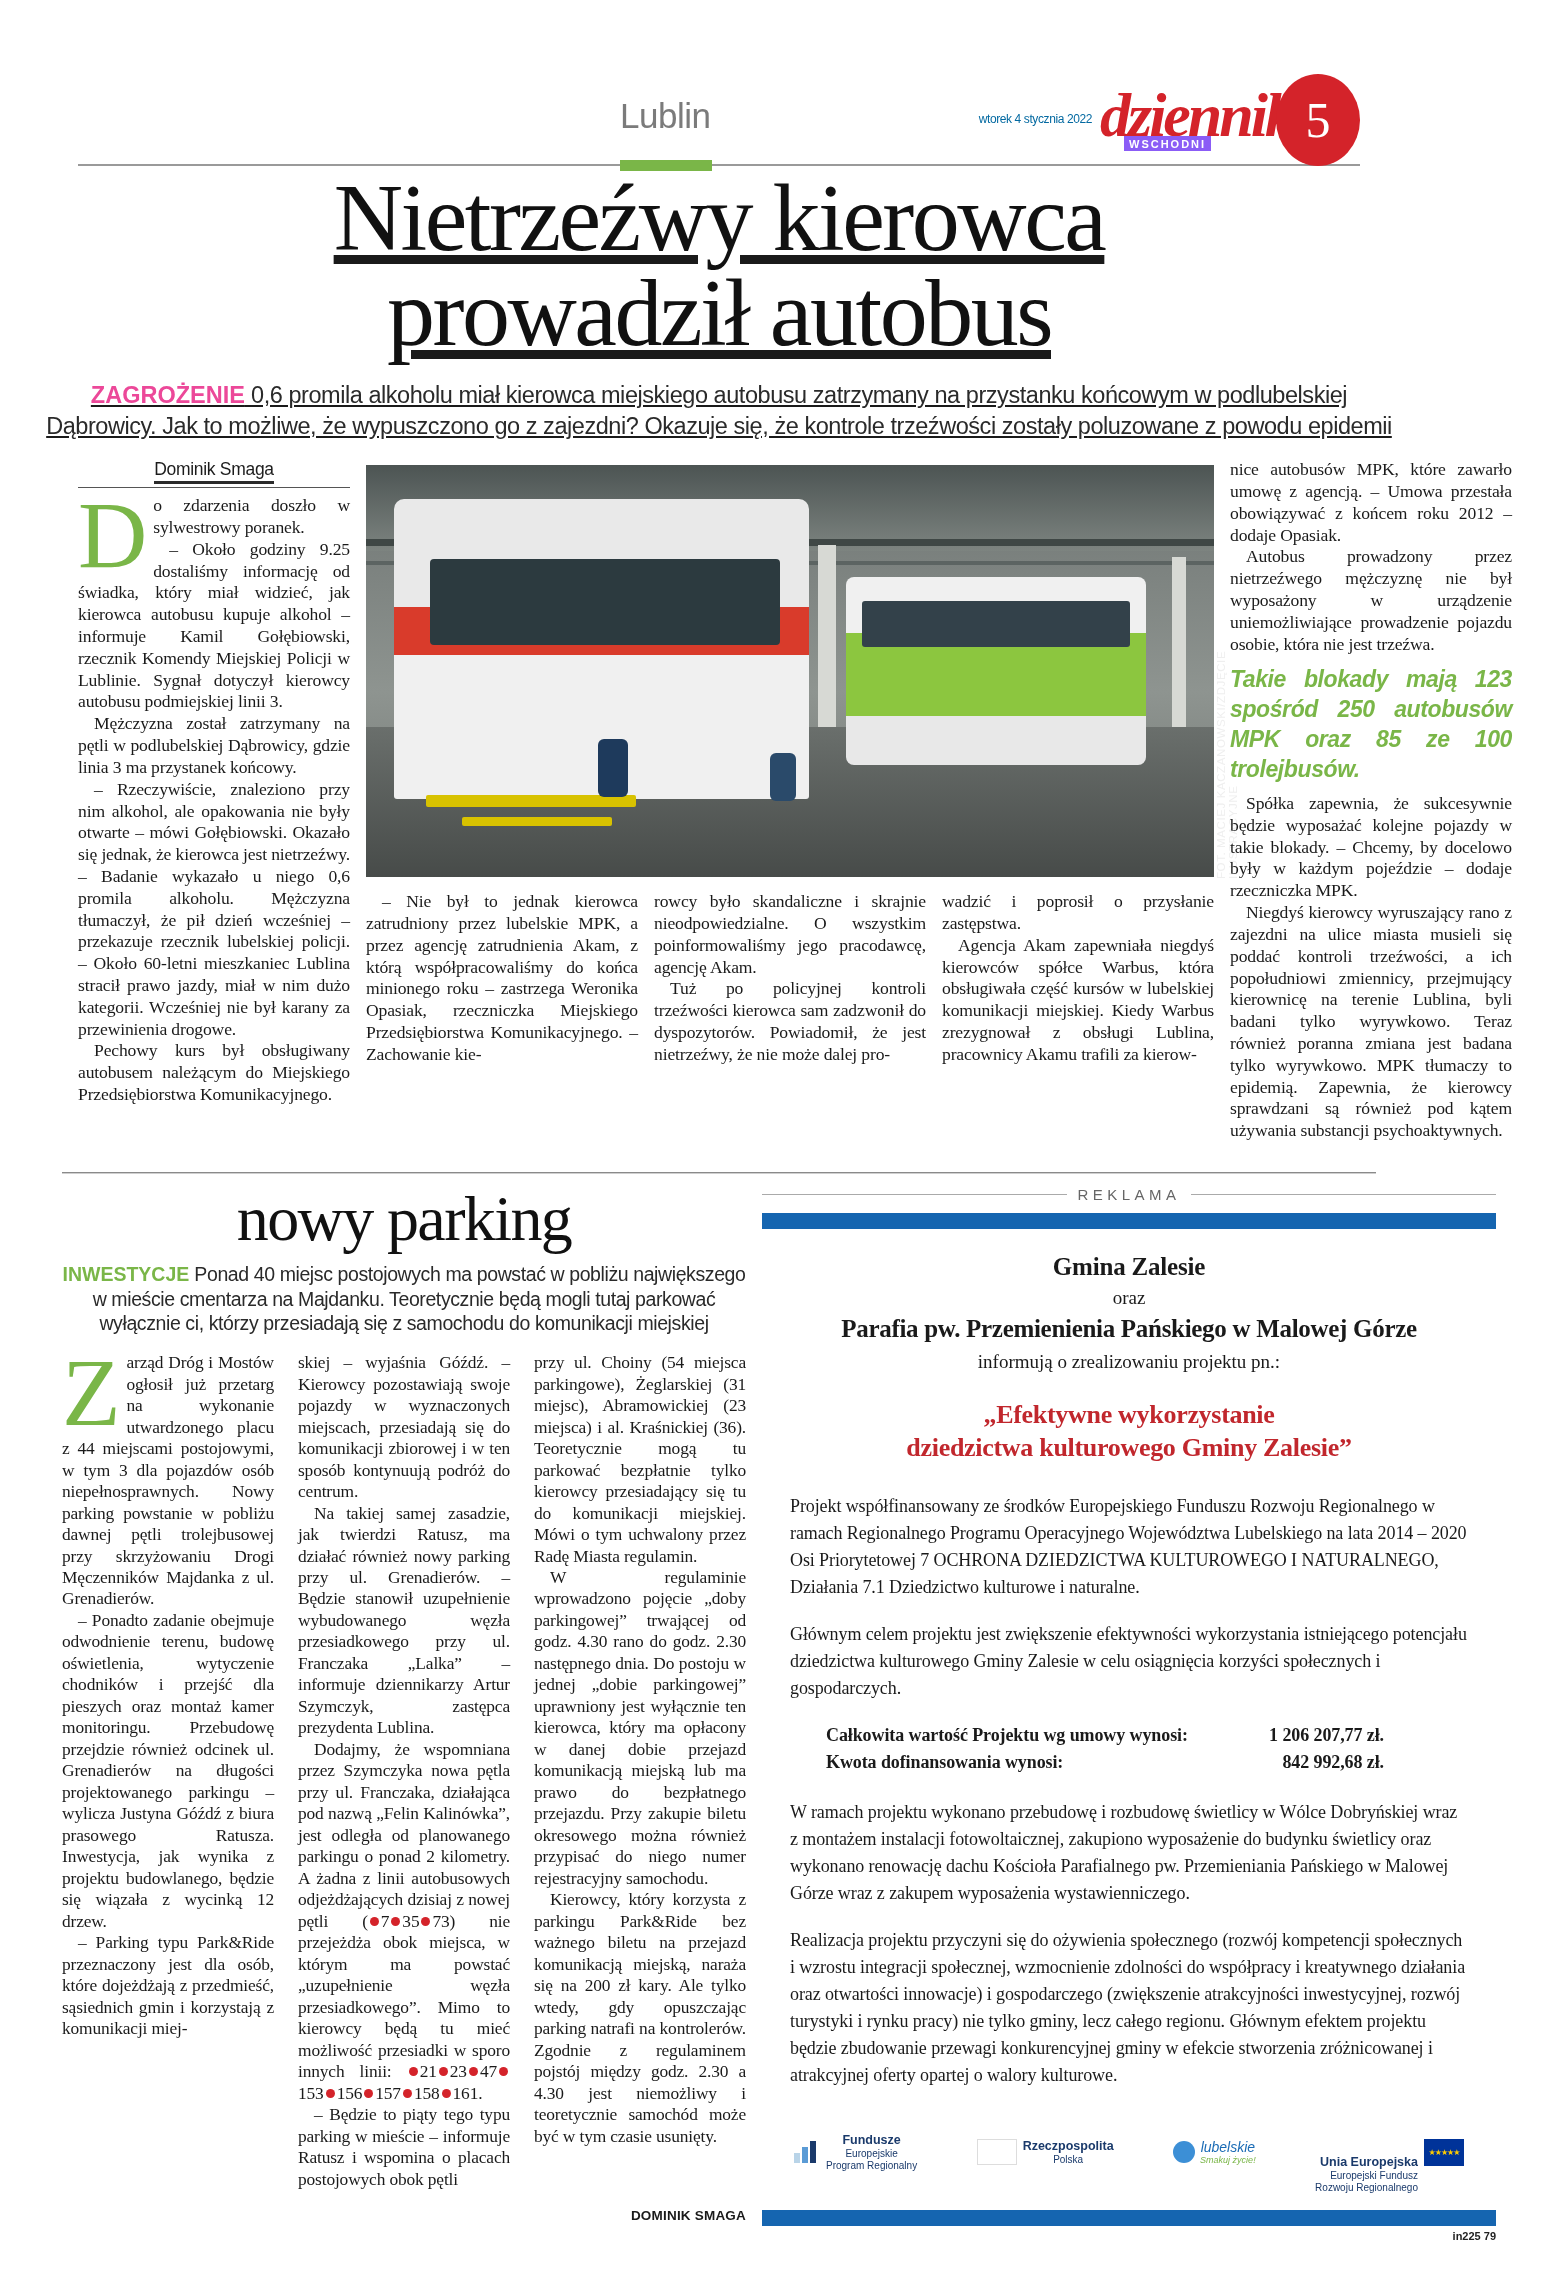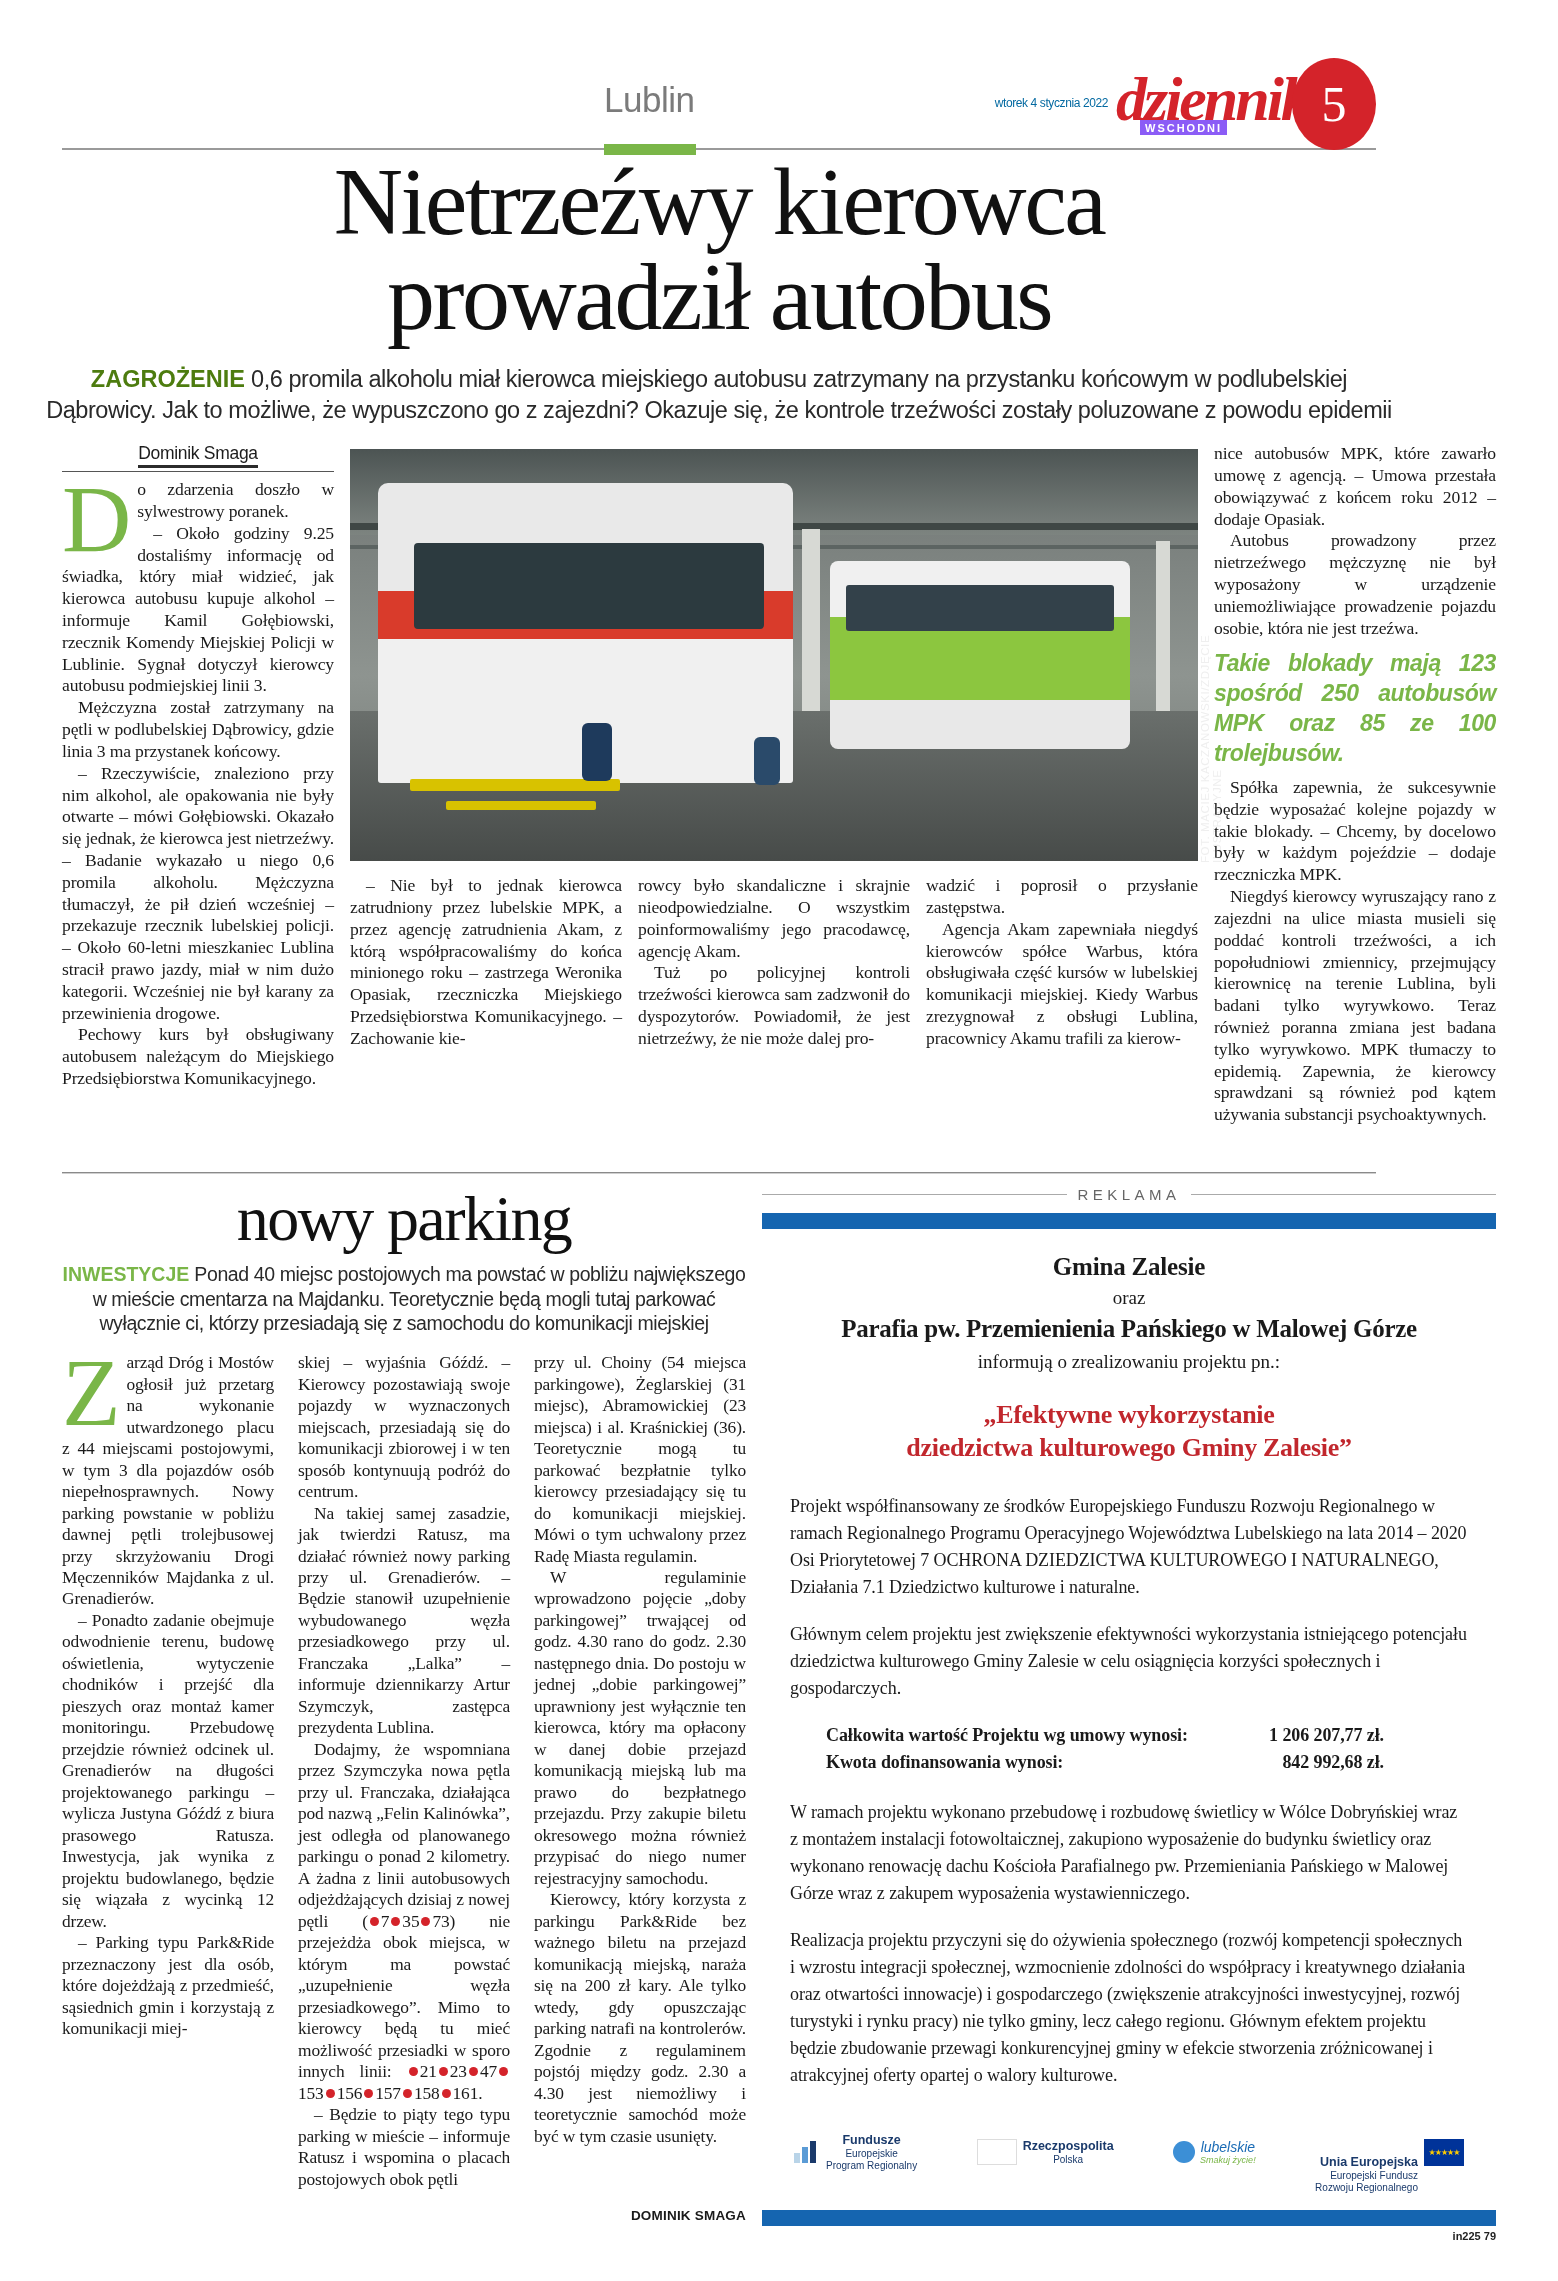--- a/index.html
+++ b/index.html
@@ -3,21 +3,21 @@
 <meta charset="utf-8">
 <style>
   * { box-sizing: border-box; margin: 0; padding: 0; }
   html, body { width: 1558px; height: 2281px; background: #ffffff; }
   body {
     font-family: "Liberation Serif", serif;
     color: #1a1a1a;
     position: relative;
     overflow: hidden;
   }
-  .page { position: relative; width: 1438px; height: 2281px; padding: 0; }
+  .page { position: relative; width: 1438px; height: 2281px; padding: 16px; text-decoration: underline; }
 
   
   .masthead { position: relative; height: 150px; padding: 0 62px; }
   .mh-rule {
     position: absolute; left: 62px; right: 62px; top: 148px;
     height: 2px; background: #9a9a9a;
   }
   .mh-green {
     position: absolute; left: 604px; top: 144px; width: 92px; height: 11px;
     background: #7ab648;
@@ -65,21 +65,21 @@
   }
   .headline .hl-line { display: block; }
 
   .lead {
     text-align: center; margin: 20px auto 0 auto;
     width: 1348px;
     font-family: "Liberation Sans", sans-serif;
     font-size: 23.5px; line-height: 1.3; color: #2a2a2a;
     letter-spacing: -0.45px;
   }
-  .lead .kicker { color: #4d7c0f; font-weight: bold; letter-spacing: 0px; }
+  .lead .kicker { color: #ec4899; font-weight: bold; letter-spacing: 0px; }
 
   
   .a1 { position: relative; margin-top: 18px; padding: 0 62px; }
   .a1-cols { position: relative; height: 660px; }
 
   .byline-wrap {
     position: absolute; left: 0; top: 0; width: 272px;
     text-align: center;
   }
   .byline {

